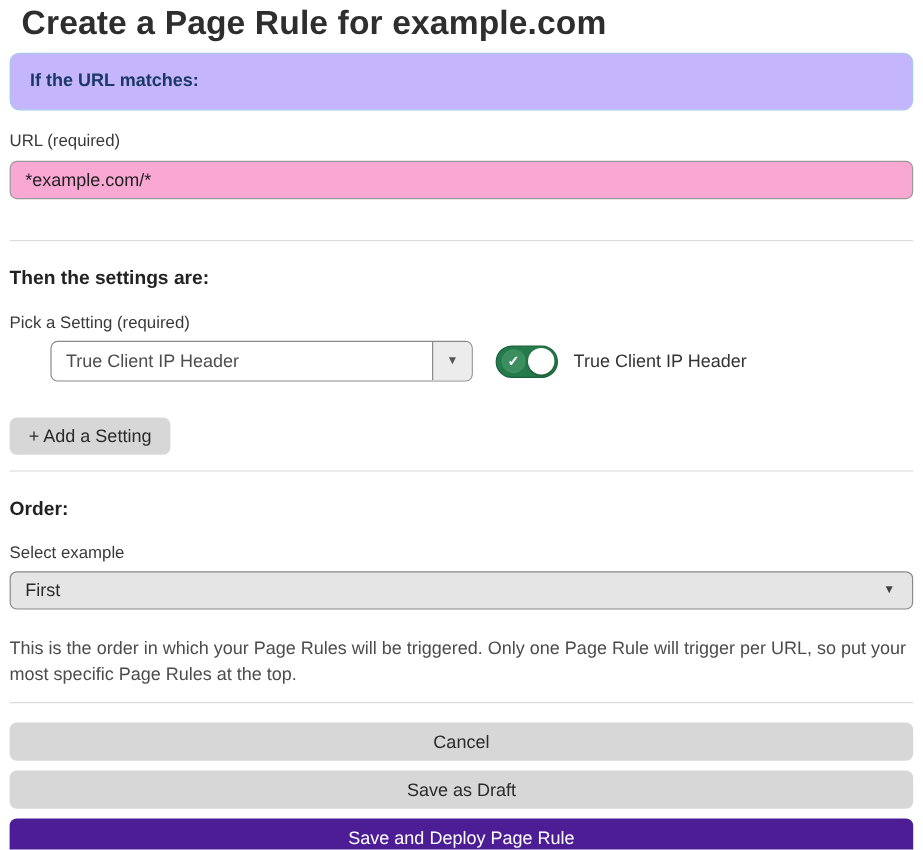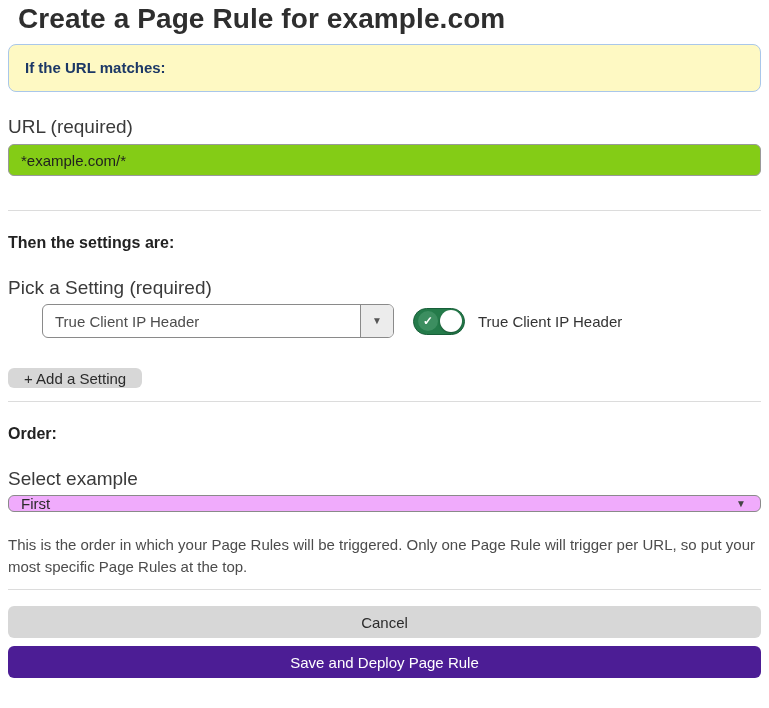--- a/index.html
+++ b/index.html
@@ -18,52 +18,52 @@
     font-weight: bold;
     color: #2e2e2e;
     margin-top: 5px;
     line-height: 28px;
     letter-spacing: 0.1px;
     margin-left: 10px;
   }
 
   .info-box {
     margin-top: 11px;
-    background: #fef9c3;
+    background: #c4b5fd;
     border: 1px solid #a9c7ea;
     border-radius: 8px;
     padding: 11px 16px;
     line-height: 24px;
     font-size: 15px;
   }
   .info-box .info-heading {
     font-weight: bold;
     color: #1c3866;
   }
   .info-box .info-body { color: #2e4c80; }
   .info-box .info-link {
     color: #2b63cc;
     text-decoration: underline;
     cursor: pointer;
   }
   .info-box .info-link-suffix { color: #2e4c80; }
 
   .field-label {
     display: block;
-    margin-top: 26px;
-    font-size: 19px;
+    margin-top: 16px;
+    font-size: 14px;
     color: #3a3a3a;
     line-height: 18px;
   }
 
   .url-input {
     margin-top: 8px;
     width: 100%;
     height: 32px;
-    background: #84cc16;
+    background: #f9a8d4;
     border: 1px solid #999999;
     border-radius: 6px;
     padding: 0 12px;
     font-family: "Liberation Sans", sans-serif;
     font-size: 15px;
     color: #1f1f1f;
     outline: none;
   }
 
   .divider {
@@ -180,27 +180,27 @@
   }
   .btn-gray {
     background: #d7d7d7;
     color: #2b2b2b;
   }
   .btn-blue {
     background: #4c1d95;
     color: #ffffff;
   }
 
-  .add-setting-btn { margin-top: 30px; height: 20px; }
+  .add-setting-btn { margin-top: 30px; height: 31px; }
 
   .wide-select {
     margin-top: 7px;
     width: 100%;
-    height: 17px;
-    background: #f0abfc;
+    height: 32px;
+    background: #e5e5e5;
     border: 1px solid #8a8a8a;
     border-radius: 6px;
     display: flex;
     align-items: center;
     justify-content: space-between;
     padding: 0 14px 0 12px;
     cursor: pointer;
   }
   .wide-select .select-text {
     font-size: 15px;
@@ -269,17 +269,18 @@
   <span class="select-text">First</span>
   <span class="tri">▼</span>
 </div>
 
 <p class="help-text">This is the order in which your Page Rules will be triggered. Only one Page Rule will trigger per URL, so put your most specific Page Rules at the top.</p>
 
 <hr class="divider divider-3">
 
 <div class="footer-actions">
   <button class="btn btn-gray">Cancel</button>
+  <button class="btn btn-gray">Save as Draft</button>
   <button class="btn btn-blue">Save and Deploy Page Rule</button>
 </div>
 
 
 
 
 </body></html>

